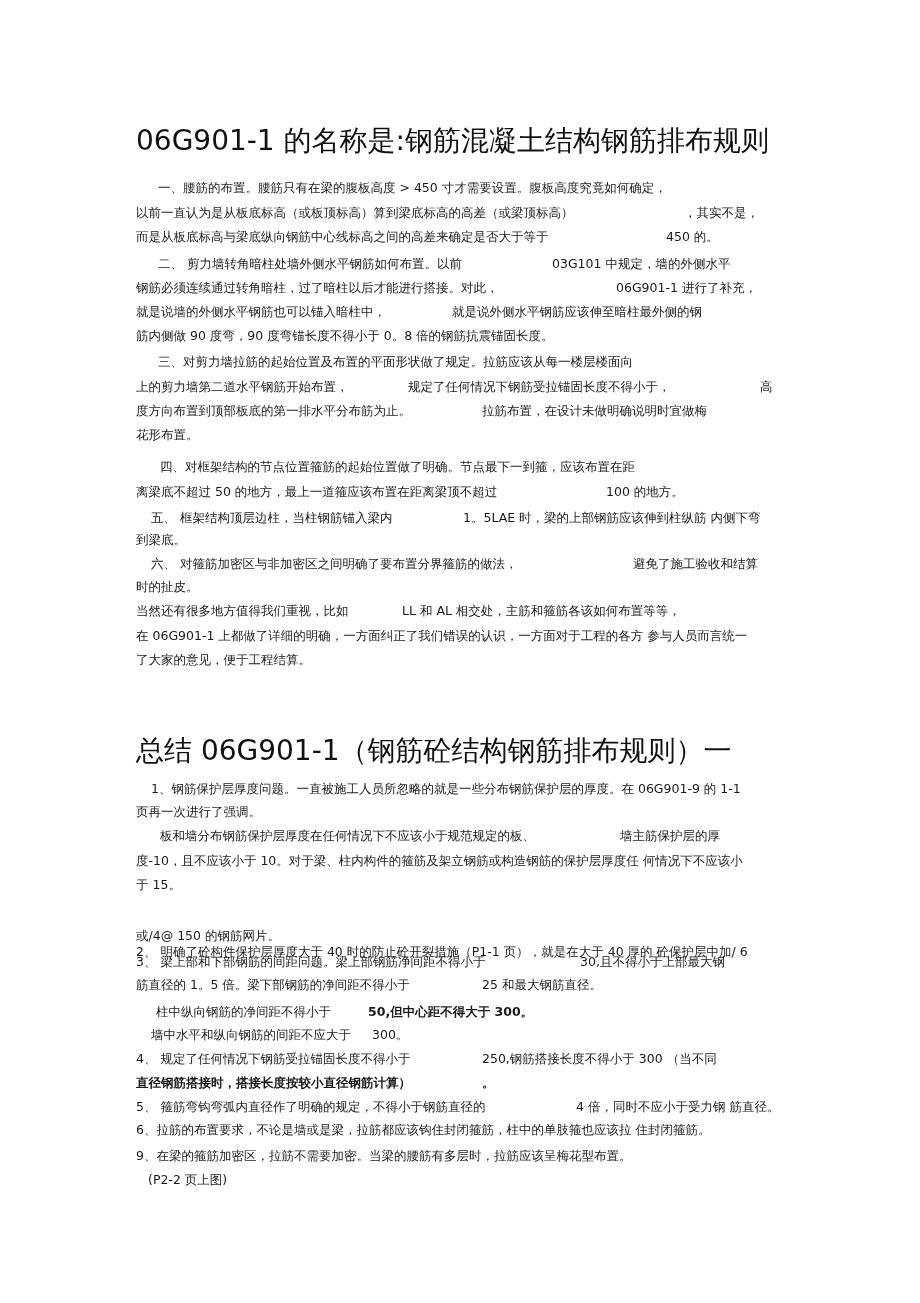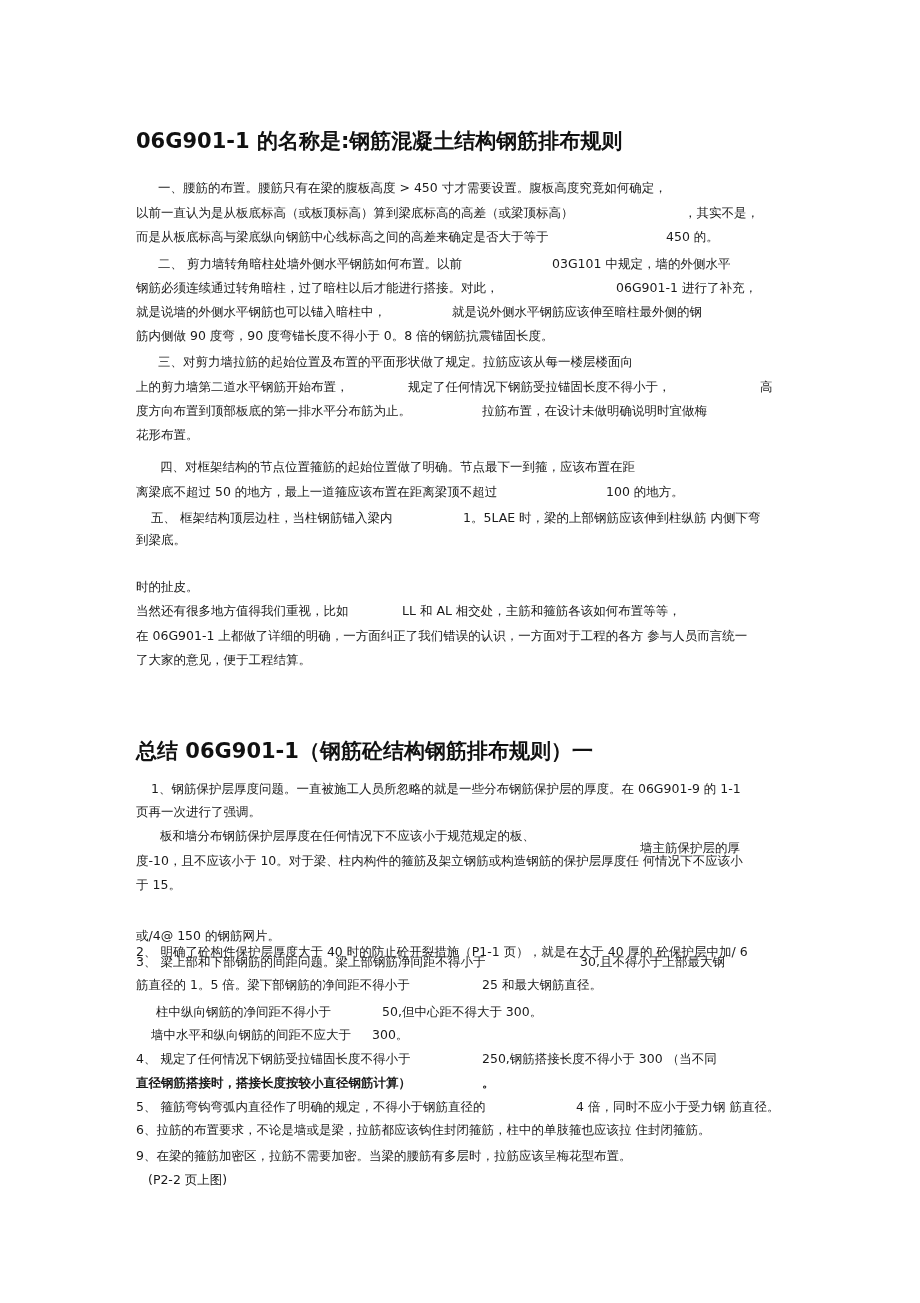--- a/index.html
+++ b/index.html
@@ -1,19 +1,19 @@
 <!DOCTYPE html>
 <html><head>
   <meta charset="utf-8">
   <style>
     html, body { margin: 0; padding: 0; background: #ffffff; }
     body { width: 920px; height: 1303px; position: relative; overflow: hidden;
            font-family: "DejaVu Sans", "Liberation Sans", sans-serif; color: #1a1a1a; }
     .page { position: absolute; left: 0; top: 0; width: 920px; height: 1303px; }
-    .h { position: absolute; left: 136px; font-size: 21px; line-height: 26px; white-space: nowrap; color: #111; font-weight: bold; }
+    .h { position: absolute; left: 136px; font-size: 28px; line-height: 26px; white-space: nowrap; color: #111; }
     .ln { position: absolute; font-size: 12.5px; line-height: 16px; white-space: nowrap; color: #1a1a1a; }
   </style>
 </head>
 <body>
 
 <div class="page">
 
   <div class="h" style="top:128px;">06G901-1 的名称是:钢筋混凝土结构钢筋排布规则</div>
 
   <div class="ln" style="left:158px;top:180px;"><span>一、腰筋的布置。腰筋只有在梁的腹板高度 &gt; 450 寸才需要设置。腹板高度究竟如何确定，</span></div>
@@ -27,37 +27,38 @@
 
   <div class="ln" style="left:158px;top:354px;"><span>三、对剪力墙拉筋的起始位置及布置的平面形状做了规定。拉筋应该从每一楼层楼面向</span></div>
   <div class="ln" style="left:136px;top:379px;"><span>上的剪力墙第二道水平钢筋开始布置，</span><span style="position:absolute;left:272px;">规定了任何情况下钢筋受拉锚固长度不得小于，</span><span style="position:absolute;left:624px;">高</span></div>
   <div class="ln" style="left:136px;top:403px;"><span>度方向布置到顶部板底的第一排水平分布筋为止。</span><span style="position:absolute;left:346px;">拉筋布置，在设计未做明确说明时宜做梅</span></div>
   <div class="ln" style="left:136px;top:427px;"><span>花形布置。</span></div>
 
   <div class="ln" style="left:160px;top:459px;"><span>四、对框架结构的节点位置箍筋的起始位置做了明确。节点最下一到箍，应该布置在距</span></div>
   <div class="ln" style="left:136px;top:484px;"><span>离梁底不超过 50 的地方，最上一道箍应该布置在距离梁顶不超过</span><span style="position:absolute;left:470px;">100 的地方。</span></div>
   <div class="ln" style="left:151px;top:510px;"><span>五、 框架结构顶层边柱，当柱钢筋锚入梁内</span><span style="position:absolute;left:312px;">1。5LAE 时，梁的上部钢筋应该伸到柱纵筋 内侧下弯</span></div>
   <div class="ln" style="left:136px;top:532px;"><span>到梁底。</span></div>
+  <div class="ln" style="left:151px;top:556px;"><span>六、 对箍筋加密区与非加密区之间明确了要布置分界箍筋的做法，</span><span style="position:absolute;left:482px;">避免了施工验收和结算</span></div>
   <div class="ln" style="left:136px;top:579px;"><span>时的扯皮。</span></div>
   <div class="ln" style="left:136px;top:603px;"><span>当然还有很多地方值得我们重视，比如</span><span style="position:absolute;left:266px;">LL 和 AL 相交处，主筋和箍筋各该如何布置等等，</span></div>
   <div class="ln" style="left:136px;top:628px;"><span>在 06G901-1 上都做了详细的明确，一方面纠正了我们错误的认识，一方面对于工程的各方 参与人员而言统一</span></div>
   <div class="ln" style="left:136px;top:652px;"><span>了大家的意见，便于工程结算。</span></div>
 
   <div class="h" style="top:738px;">总结 06G901-1（钢筋砼结构钢筋排布规则）一</div>
 
   <div class="ln" style="left:151px;top:781px;"><span>1、钢筋保护层厚度问题。一直被施工人员所忽略的就是一些分布钢筋保护层的厚度。在 06G901-9 的 1-1</span></div>
   <div class="ln" style="left:136px;top:804px;"><span>页再一次进行了强调。</span></div>
-  <div class="ln" style="left:160px;top:828px;"><span>板和墙分布钢筋保护层厚度在任何情况下不应该小于规范规定的板、</span><span style="position:absolute;left:480px;margin-top:12px;">墙主筋保护层的厚</span></div>
+  <div class="ln" style="left:160px;top:828px;"><span>板和墙分布钢筋保护层厚度在任何情况下不应该小于规范规定的板、</span><span style="position:absolute;left:460px;">墙主筋保护层的厚</span></div>
   <div class="ln" style="left:136px;top:853px;"><span>度-10，且不应该小于 10。对于梁、柱内构件的箍筋及架立钢筋或构造钢筋的保护层厚度任 何情况下不应该小</span></div>
   <div class="ln" style="left:136px;top:877px;"><span>于 15。</span></div>
   <div class="ln" style="left:136px;top:904px;margin-top:40px;"><span>2、 明确了砼构件保护层厚度大于 40 时的防止砼开裂措施（P1-1 页），就是在大于 40 厚的 砼保护层中加/ 6</span></div>
   <div class="ln" style="left:136px;top:928px;"><span>或/4@ 150 的钢筋网片。</span></div>
   <div class="ln" style="left:136px;top:954px;"><span>3、 梁上部和下部钢筋的间距问题。梁上部钢筋净间距不得小于</span><span style="position:absolute;left:444px;">30,且不得小于上部最大钢</span></div>
   <div class="ln" style="left:136px;top:977px;"><span>筋直径的 1。5 倍。梁下部钢筋的净间距不得小于</span><span style="position:absolute;left:346px;">25 和最大钢筋直径。</span></div>
-  <div class="ln" style="left:156px;top:1004px;"><span>柱中纵向钢筋的净间距不得小于</span><span style="position:absolute;left:226px;">50,但中心距不得大于 300。</span></div>
+  <div class="ln" style="left:156px;top:1004px;"><span>柱中纵向钢筋的净间距不得小于</span><span style="position:absolute;left:212px;font-weight:bold;">50,但中心距不得大于 300。</span></div>
   <div class="ln" style="left:151px;top:1027px;"><span>墙中水平和纵向钢筋的间距不应大于</span><span style="position:absolute;left:221px;">300。</span></div>
   <div class="ln" style="left:136px;top:1051px;"><span>4、 规定了任何情况下钢筋受拉锚固长度不得小于</span><span style="position:absolute;left:346px;">250,钢筋搭接长度不得小于 300 （当不同</span></div>
   <div class="ln" style="left:136px;top:1075px;font-weight:bold;"><span>直径钢筋搭接时，搭接长度按较小直径钢筋计算）</span><span style="position:absolute;left:346px;">。</span></div>
   <div class="ln" style="left:136px;top:1099px;"><span>5、 箍筋弯钩弯弧内直径作了明确的规定，不得小于钢筋直径的</span><span style="position:absolute;left:440px;">4 倍，同时不应小于受力钢 筋直径。</span></div>
   <div class="ln" style="left:136px;top:1122px;"><span>6、拉筋的布置要求，不论是墙或是梁，拉筋都应该钩住封闭箍筋，柱中的单肢箍也应该拉 住封闭箍筋。</span></div>
   <div class="ln" style="left:136px;top:1148px;"><span>9、在梁的箍筋加密区，拉筋不需要加密。当梁的腰筋有多层时，拉筋应该呈梅花型布置。</span></div>
   <div class="ln" style="left:148px;top:1172px;"><span>(P2-2 页上图)</span></div>
 
 </div>
 

